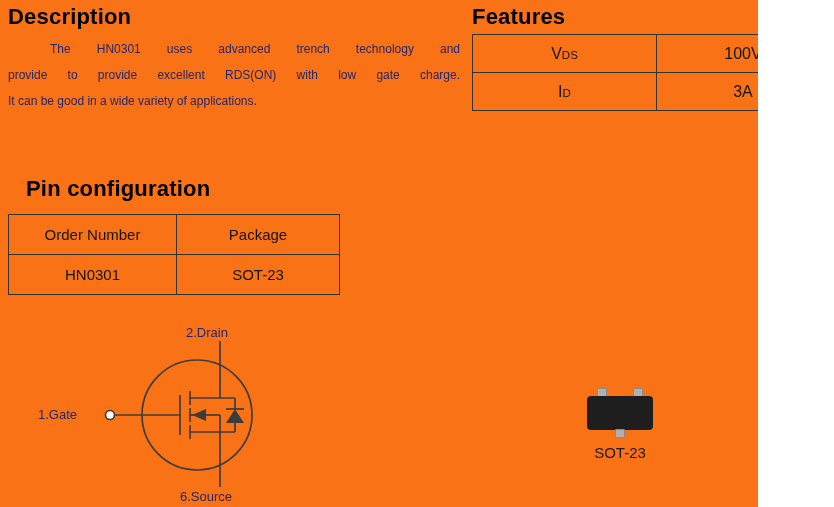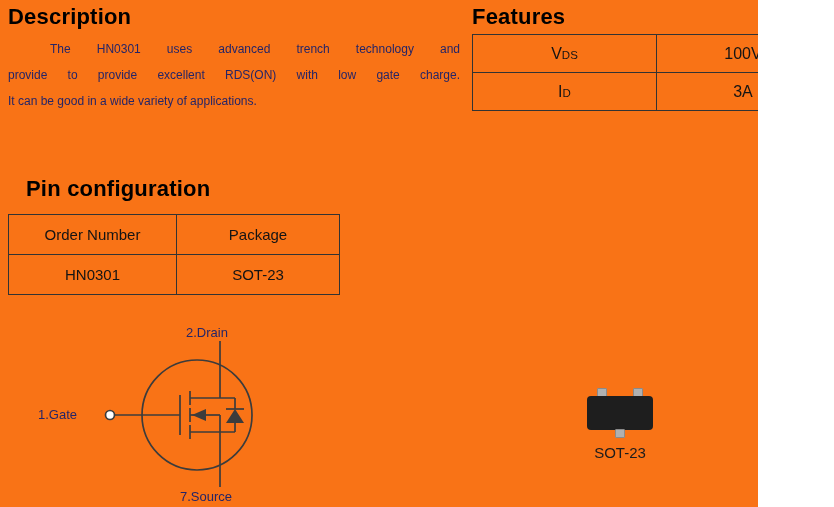--- a/index.html
+++ b/index.html
@@ -128,21 +128,21 @@
 
         <line x1="205" y1="73" x2="205" y2="84"></line>
         <line x1="205" y1="98" x2="205" y2="107"></line>
         <line x1="196" y1="84" x2="214" y2="84"></line>
       </g>
       <polygon points="162,90 176,84 176,96" fill="#3c3c3c"></polygon>
       <polygon points="205,84 196,98 214,98" fill="#3c3c3c"></polygon>
     </svg>
     <div class="abs sch-label" style="left:156px; top:0px;">2.Drain</div>
     <div class="abs sch-label" style="left:8px; top:82px; width:64px; text-align:left;">1.Gate</div>
-    <div class="abs sch-label" style="left:150px; top:164px;">7.Source</div>
+    <div class="abs sch-label" style="left:150px; top:164px;">6.Source</div>
   </div>
 
   <h1 class="abs heading" style="left:472px; top:4px;">Features</h1>
 
   <table class="abs grid feat-table" style="left:472px; top:34px; width:357px;">
     <tbody>
         <tr>
       <td style="width:184px;">
         <span class="p-main">V</span><span class="p-sub">DS</span><span class="p-main"></span>
       </td>

